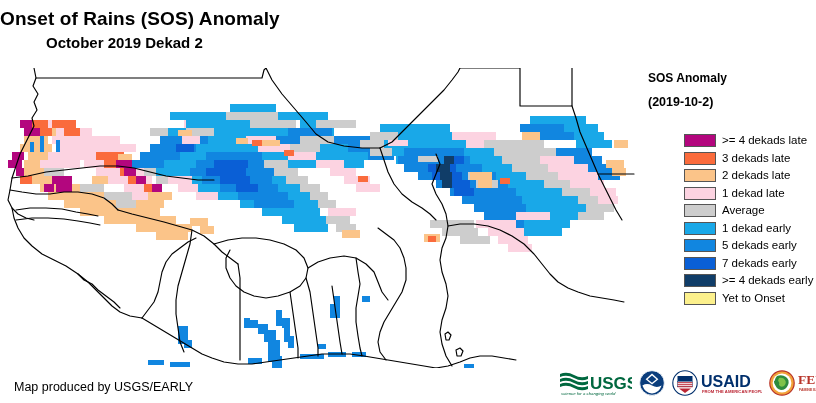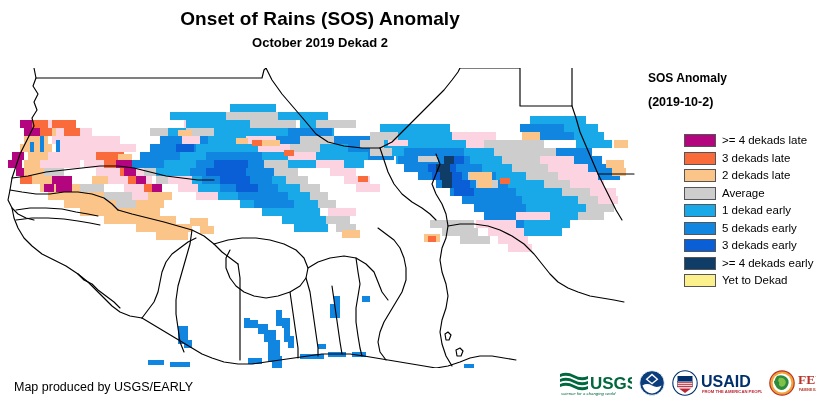--- a/index.html
+++ b/index.html
@@ -15,32 +15,33 @@
     font-family: "Liberation Sans", sans-serif;
     color: #000000;
   }
 
   
   #title-block {
     position: absolute;
     left: 0;
     top: 6px;
     width: 640px;
-    text-align: center;
+    text-align: left;
   }
   #map-title {
     font-size: 19px;
     font-weight: bold;
     letter-spacing: 0.1px;
     line-height: 26px;
   }
   #map-subtitle {
-    font-size: 13px;
+    font-size: 15px;
     font-weight: bold;
     line-height: 22px;
+    margin-left: 46px;
   }
 
   
   #map-panel {
     position: absolute;
     left: 0;
     top: 68px;
     width: 637px;
     height: 300px;
     overflow: hidden;
@@ -536,42 +537,46 @@
   </div>
   <div class="legend-row">
     <span class="legend-swatch" style="background:#fa6b3c"></span>
     <span class="legend-label">3 dekads late</span>
   </div>
   <div class="legend-row">
     <span class="legend-swatch" style="background:#fbc489"></span>
     <span class="legend-label">2 dekads late</span>
   </div>
   <div class="legend-row">
+    <span class="legend-swatch" style="background:#fcd3e1"></span>
+    <span class="legend-label">1 dekad late</span>
+  </div>
+  <div class="legend-row">
     <span class="legend-swatch" style="background:#cdcdcd"></span>
     <span class="legend-label">Average</span>
   </div>
   <div class="legend-row">
     <span class="legend-swatch" style="background:#19a8e8"></span>
     <span class="legend-label">1 dekad early</span>
   </div>
   <div class="legend-row">
     <span class="legend-swatch" style="background:#1186e0"></span>
     <span class="legend-label">5 dekads early</span>
   </div>
   <div class="legend-row">
     <span class="legend-swatch" style="background:#0a5fd6"></span>
-    <span class="legend-label">3 dekads early</span>
+    <span class="legend-label">7 dekads early</span>
   </div>
   <div class="legend-row">
     <span class="legend-swatch" style="background:#103d68"></span>
     <span class="legend-label">&gt;= 4 dekads early</span>
   </div>
   <div class="legend-row">
     <span class="legend-swatch" style="background:#fcf08c"></span>
-    <span class="legend-label">Yet to Dekad</span>
+    <span class="legend-label">Yet to Onset</span>
   </div>
 </div>
 
 <div id="map-credit">Map produced by USGS/EARLY</div>
 
 <div id="logo-strip">
 
   <svg class="logo" width="74" height="28" viewBox="0 0 74 28" xmlns="http://www.w3.org/2000/svg">
     <g fill="#00683f">
       <path d="M2 5 Q9 2 16 6 Q23 10 30 7 L30 10 Q23 13 16 9 Q9 5 2 8 Z"></path>

